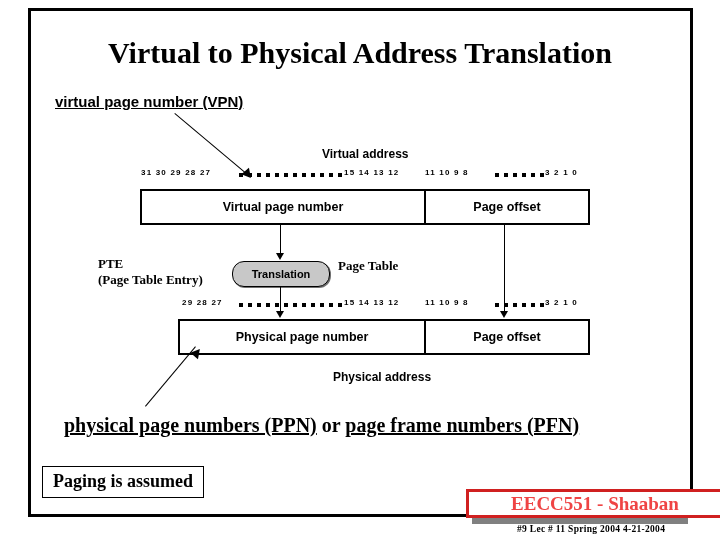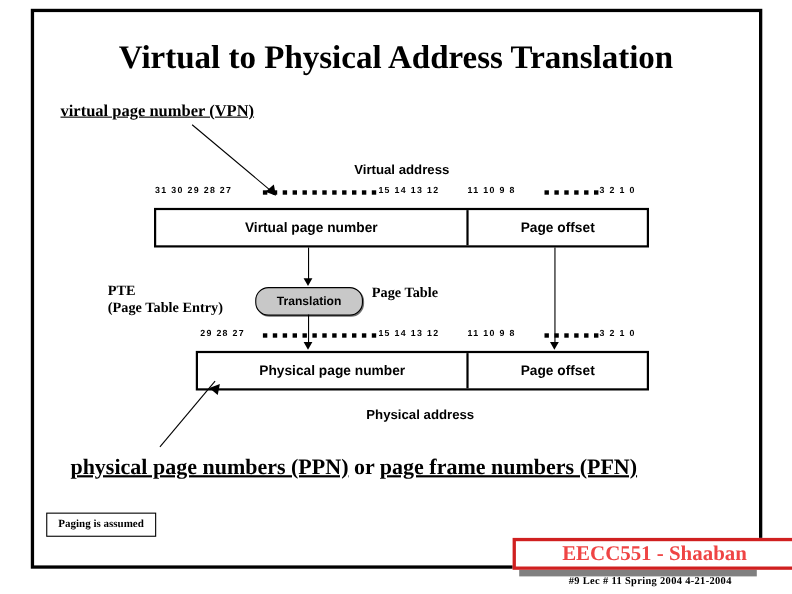--- a/index.html
+++ b/index.html
@@ -39,21 +39,21 @@
     font-weight: bold;
     font-size: 30px;
     color: #000000;
     letter-spacing: 0px;
     white-space: nowrap;
   }
   .vpn-caption {
     position: absolute;
     left: 55px;
     top: 93px;
-    font-family: Liberation Serif, serif;
+    font-family: Liberation Sans, sans-serif;
     font-weight: bold;
     font-size: 15px;
     color: #000000;
     text-decoration: underline;
     white-space: nowrap;
   }
   .ppn-caption {
     position: absolute;
     left: 64px;
     top: 414px;
@@ -207,21 +207,21 @@
 
   
   #paging-note {
     position: absolute;
     left: 42px;
     top: 466px;
     padding: 4px 10px 5px 10px;
     border: 1.5px solid #000000;
     font-family: "Liberation Serif", serif;
     font-weight: bold;
-    font-size: 10px;
+    font-size: 18px;
     color: #000000;
     background: #ffffff;
     white-space: nowrap;
   }
   #brand-wrap {
     position: absolute;
     left: 466px;
     top: 489px;
     width: 222px;
     height: 33px;

